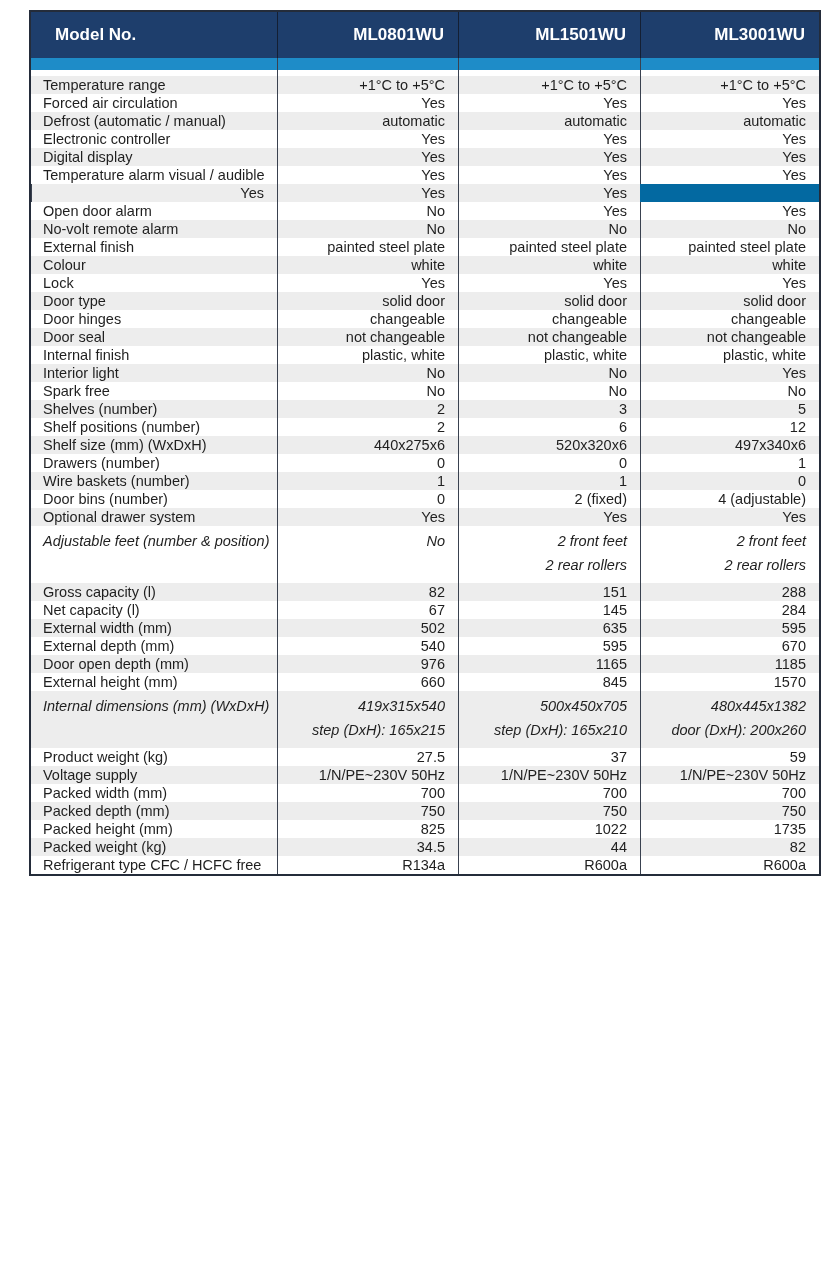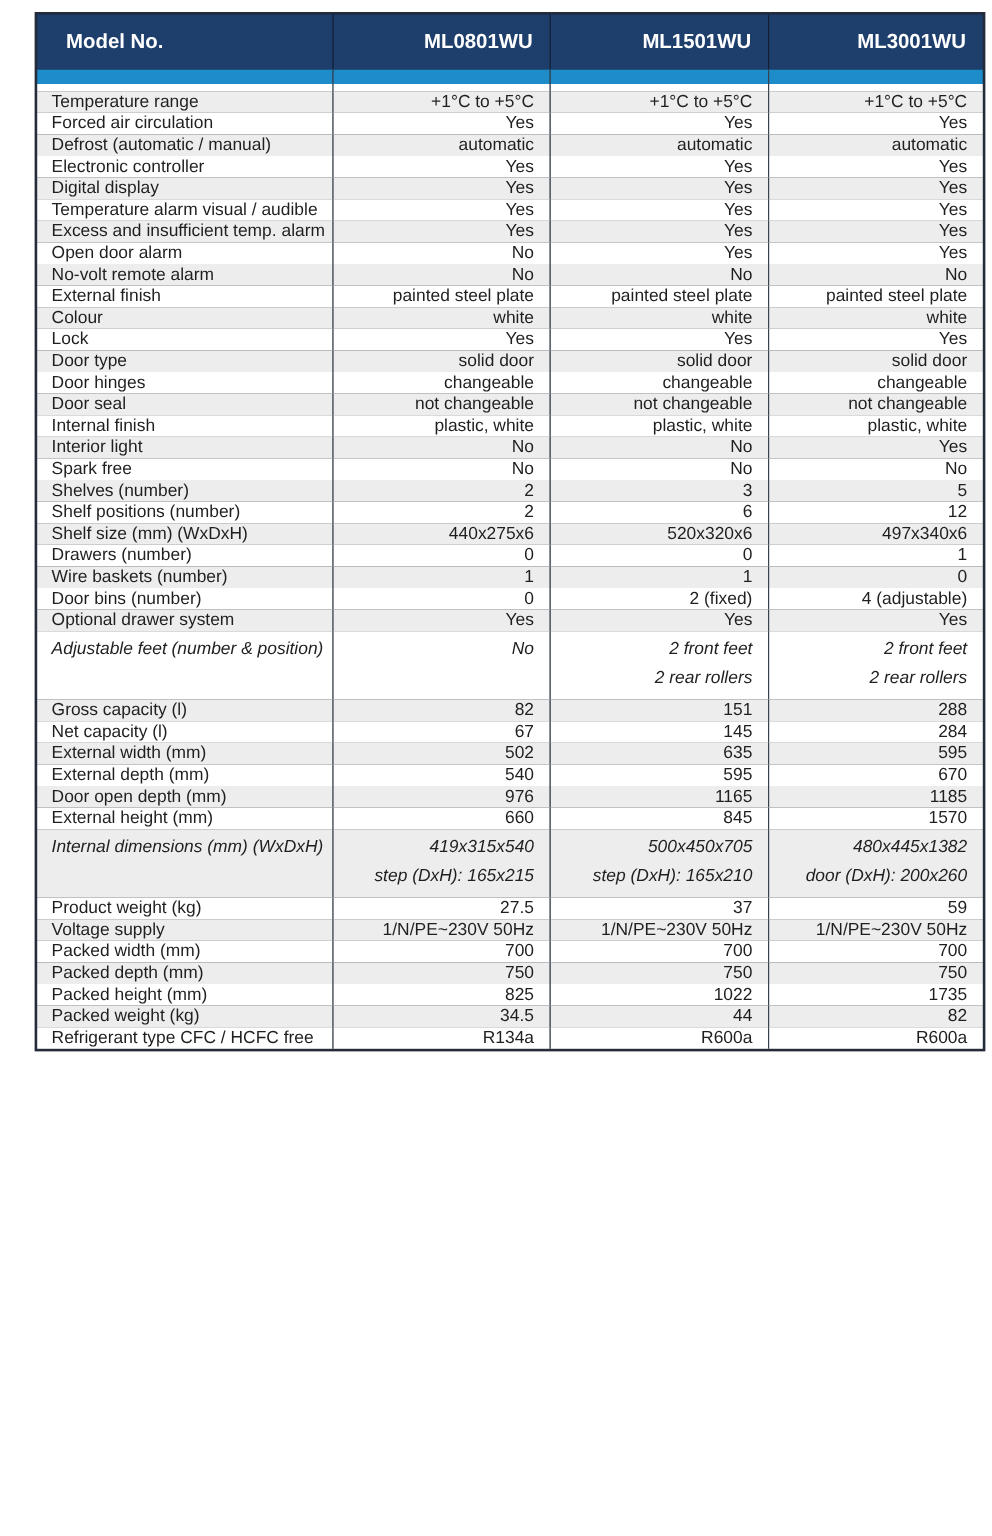--- a/index.html
+++ b/index.html
@@ -9,21 +9,21 @@
     font-family: "Liberation Sans", sans-serif;
     color: #1f1f1f;
     position: relative;
     overflow: hidden;
   }
   .spec-table {
     position: absolute;
     left: 29px; top: 10px;
     width: 792px;
     border: 2px solid #242c3a;
-    background: #0f172a;
+    background: #0369a1;
   }
   .band {
     display: grid;
     grid-template-columns: 246px 181px 182px 1fr;
   }
   .band > .c2, .band > .c3, .band > .c4 {
     border-left: 1px solid #39414f;
   }
   
   .thead { height: 46px; background: #1e3e6c; }
@@ -117,21 +117,20 @@
         <div class="cell value c3">Yes</div>
         <div class="cell value c4">Yes</div>
       </div>
       <div class="band trow even">
         <div class="cell label c1">Temperature alarm visual / audible</div>
         <div class="cell value c2">Yes</div>
         <div class="cell value c3">Yes</div>
         <div class="cell value c4">Yes</div>
       </div>
       <div class="band trow odd">
-        <div class="cell label c1">Excess and insufficient temp. alarm</div>
         <div class="cell value c2">Yes</div>
         <div class="cell value c3">Yes</div>
         <div class="cell value c4">Yes</div>
       </div>
       <div class="band trow even">
         <div class="cell label c1">Open door alarm</div>
         <div class="cell value c2">No</div>
         <div class="cell value c3">Yes</div>
         <div class="cell value c4">Yes</div>
       </div>

